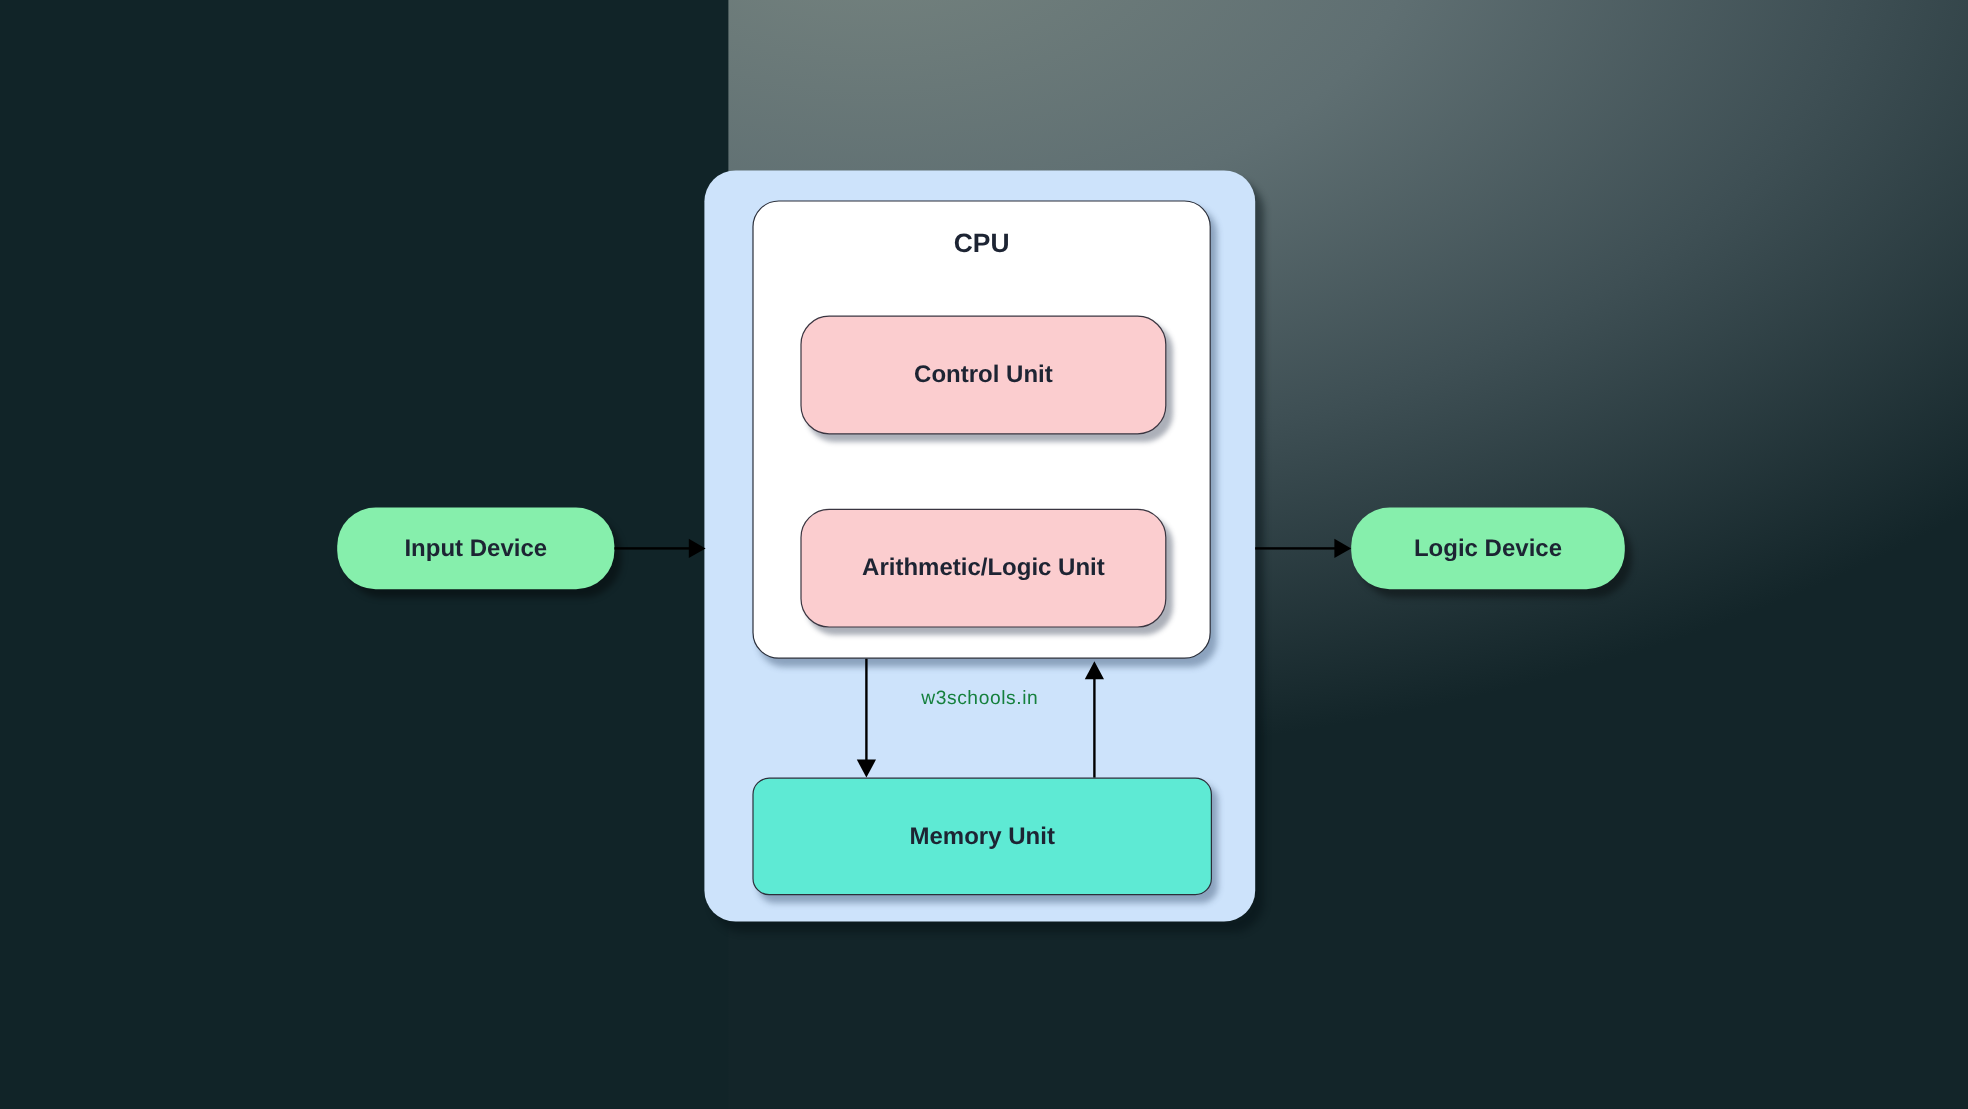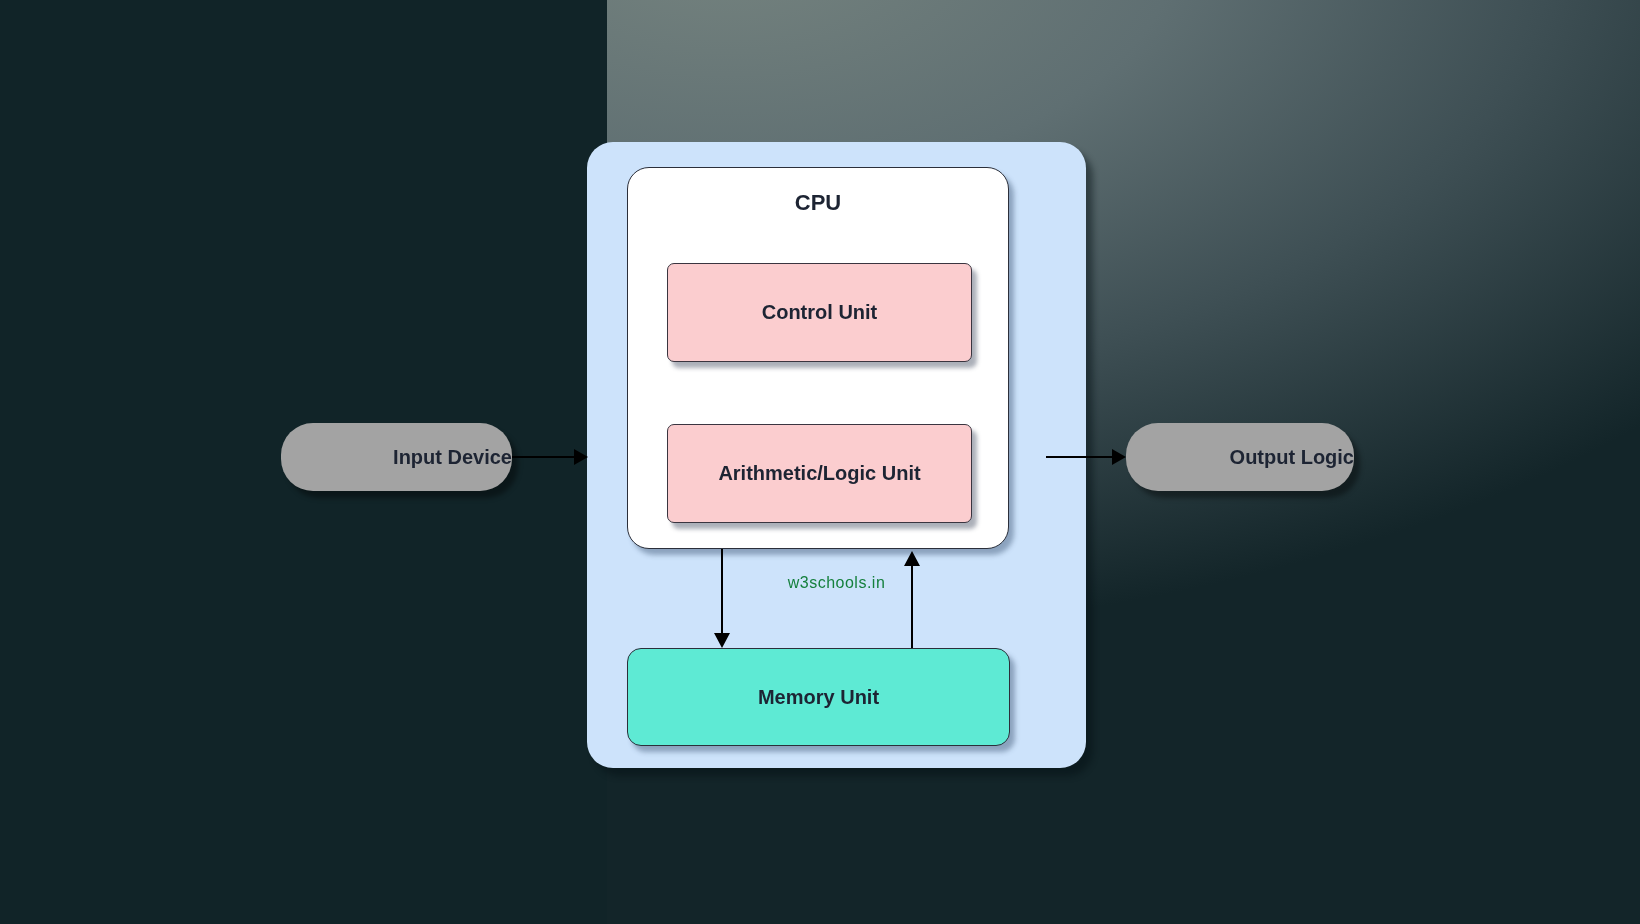--- a/index.html
+++ b/index.html
@@ -29,33 +29,32 @@
     position: absolute;
     box-sizing: border-box;
     display: flex;
     align-items: center;
     justify-content: center;
     font-weight: 700;
     color: #1d2433;
     font-size: 20px;
   }
   .blue-pill {
-    background: #a3a3a3;
+    background: #86efac;
     border-radius: 32px;
     box-shadow: 6px 7px 5px rgba(0, 0, 0, 0.38);
-    justify-content: flex-end;
   }
   #input-device  { left: 281px;  top: 423px; width: 231px; height: 68px; }
   #output-device { left: 1126px; top: 423px; width: 228px; height: 68px; }
 
   #cpu-container {
     position: absolute;
     left: 587px;
     top: 142px;
-    width: 499px;
+    width: 459px;
     height: 626px;
     background: #cde3fb;
     border-radius: 26px;
     box-shadow: 7px 8px 6px rgba(5, 15, 20, 0.45);
   }
   #cpu-box {
     position: absolute;
     left: 40px;
     top: 25px;
     width: 382px;
@@ -72,21 +71,21 @@
     top: 22px;
     width: 100%;
     text-align: center;
     font-size: 22px;
     font-weight: 700;
     color: #1d2433;
   }
   .pink-box {
     background: #fbcdcf;
     border: 1px solid #3a3540;
-    border-radius: 7px;
+    border-radius: 24px;
     box-shadow: 5px 6px 4px rgba(70, 80, 100, 0.45);
   }
   #control-unit { left: 39px; top: 95px;  width: 305px; height: 99px; }
   #alu          { left: 39px; top: 236px; width: 305px; height: 99px; margin-top: 20px; }
   #memory-unit {
     left: 40px;
     top: 506px;
     width: 383px;
     height: 98px;
     background: #5eead4;
@@ -142,21 +141,21 @@
 
 <div id="stage">
 
   <div class="bg-panel"></div>
 
   <div id="input-device" class="node blue-pill">
     <span>Input Device</span>
   </div>
 
   <div id="output-device" class="node blue-pill">
-    <span>Output Logic</span>
+    <span>Logic Device</span>
   </div>
 
   <div id="cpu-container">
 
     <div id="cpu-box">
       <div id="cpu-title">CPU</div>
 
       <div id="control-unit" class="node pink-box">
         <span>Control Unit</span>
       </div>

